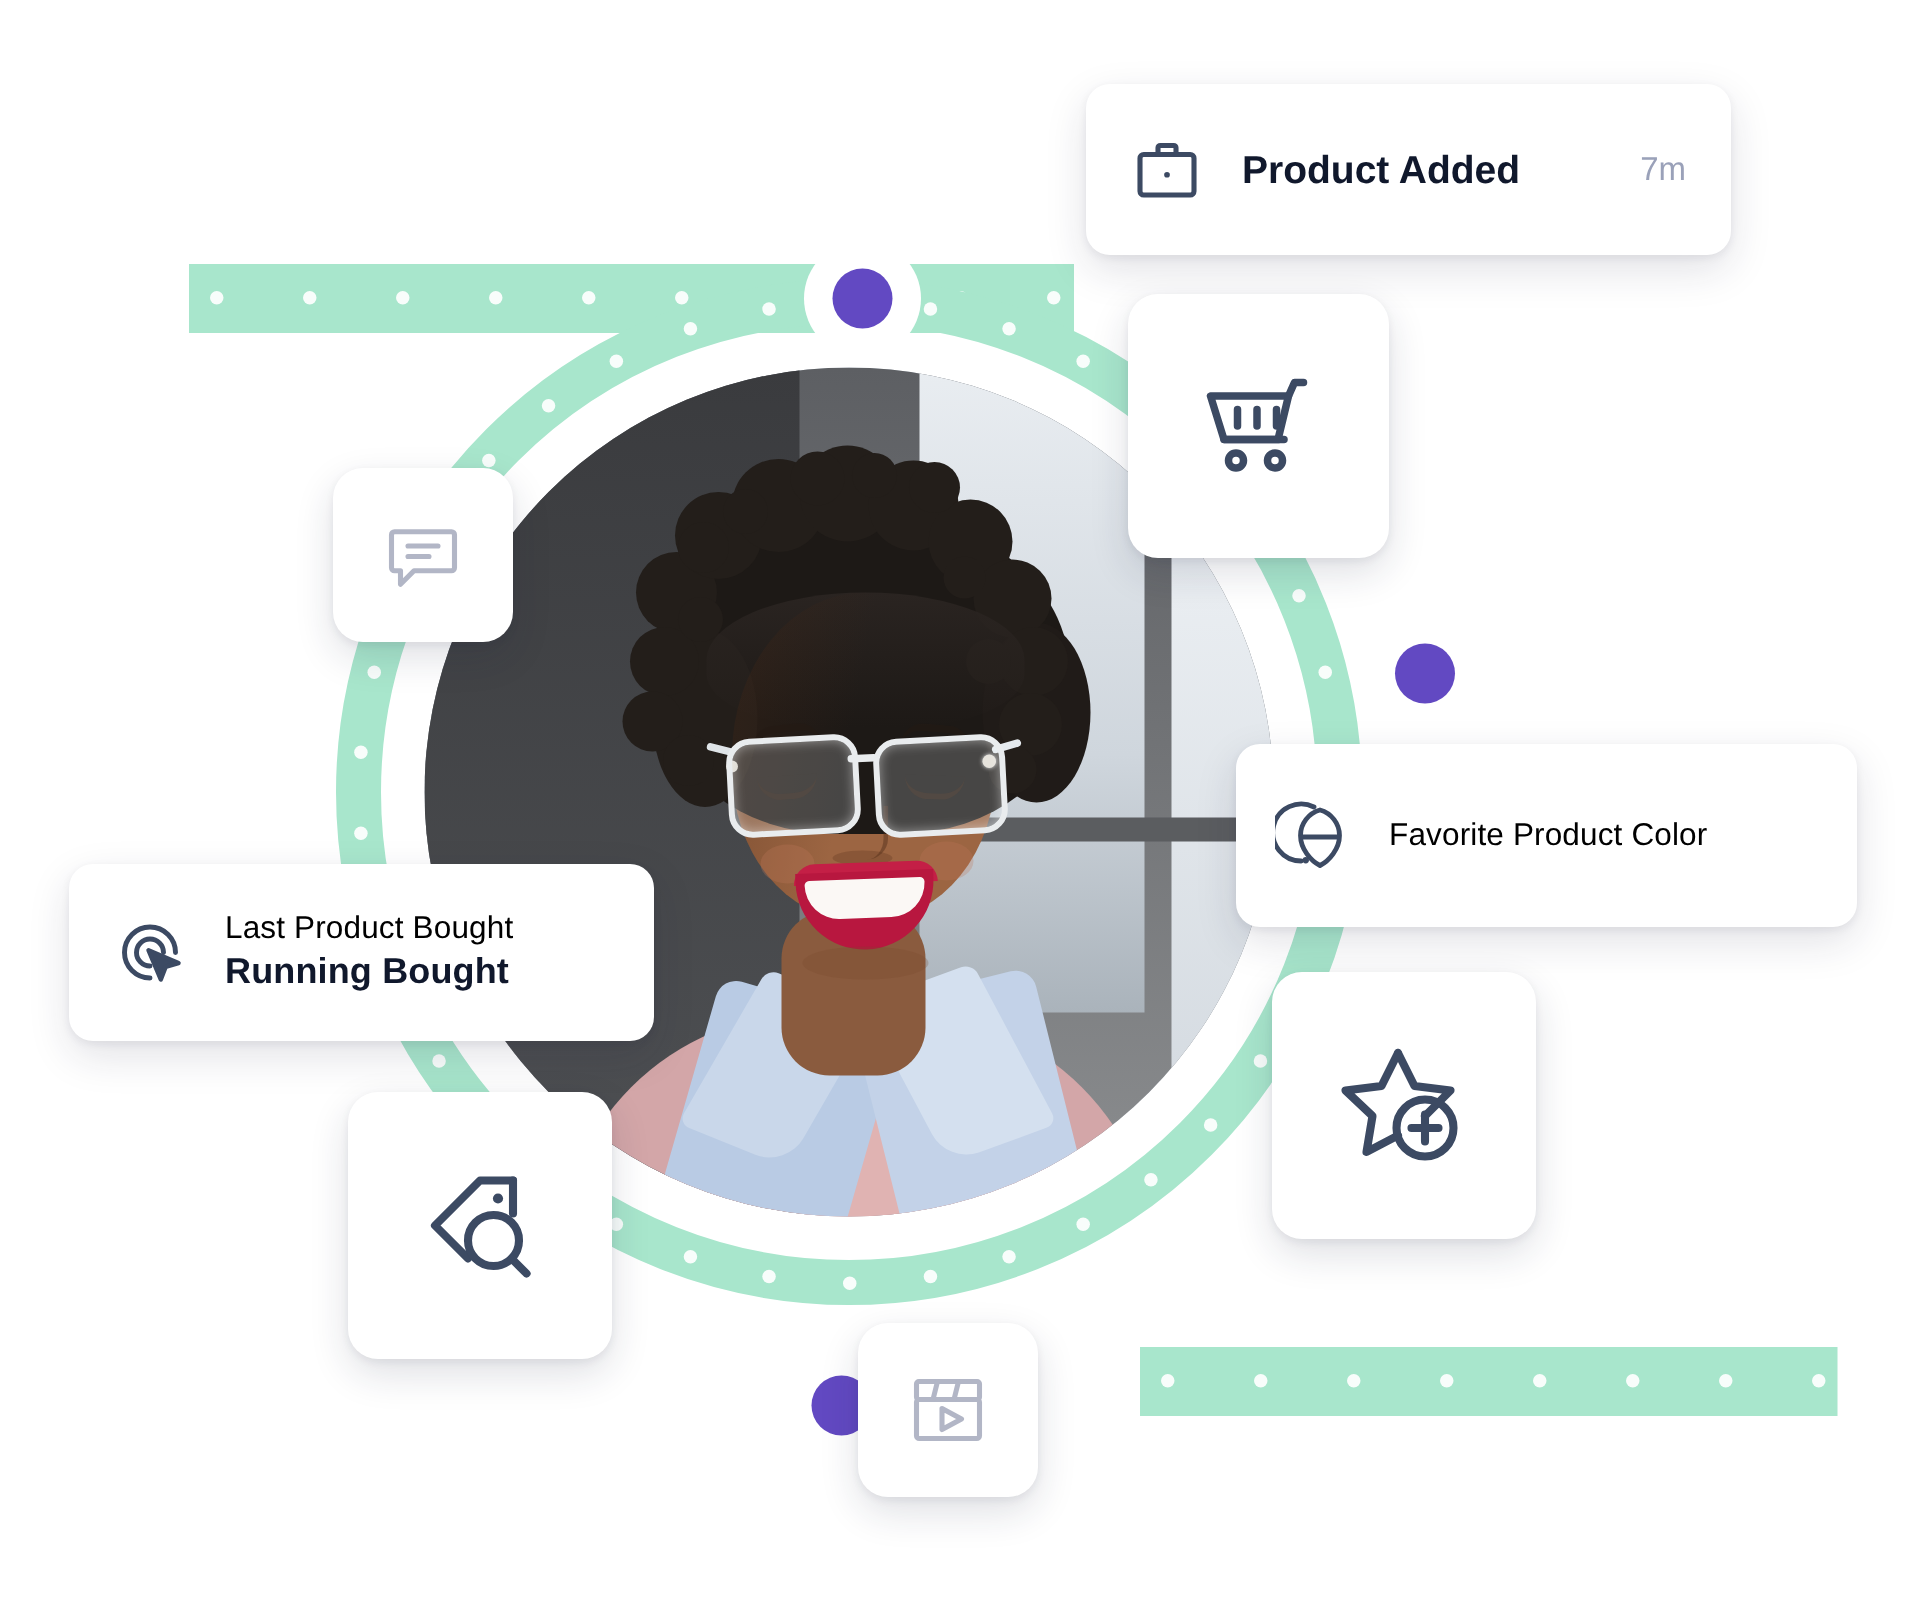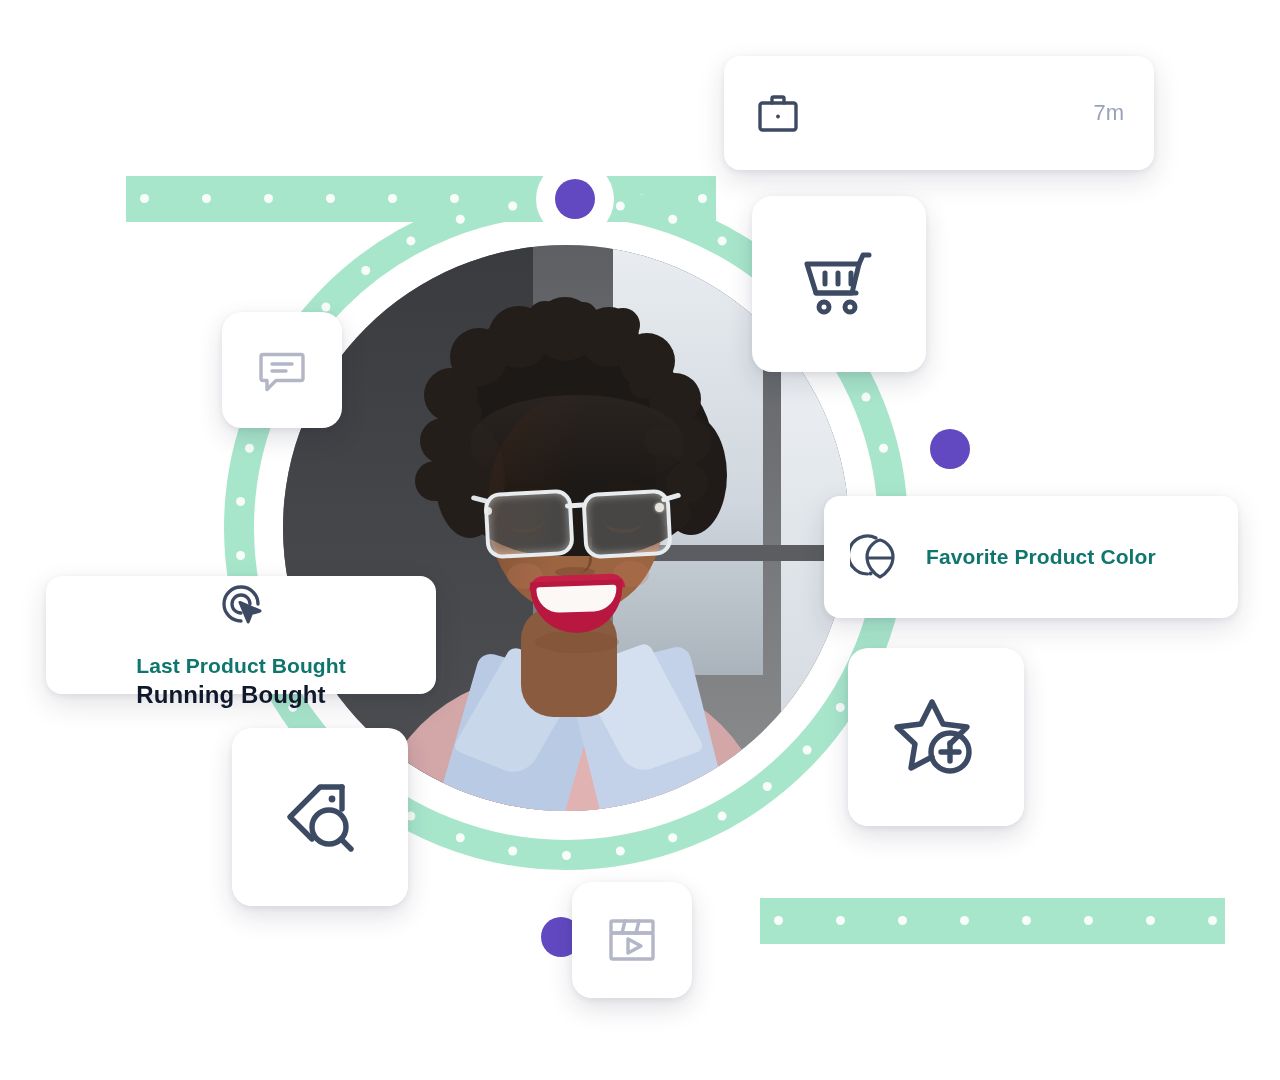--- a/index.html
+++ b/index.html
@@ -188,36 +188,36 @@
   .icon-tile{
     position:absolute;
     background:#ffffff;
     border-radius:20px;
     box-shadow:0 10px 26px rgba(28,34,61,.14), 0 2px 6px rgba(28,34,61,.07);
     z-index:9;
     display:flex;align-items:center;justify-content:center;
   }
   .kv{display:flex;flex-direction:column;line-height:1.18;}
   .kv .k{
-    font-size:21px;color:#0f766e;font-weight:700;letter-spacing:.1px;
+    font-size:21px;color:#000000;font-weight:400;letter-spacing:.1px;
     white-space:nowrap;
   }
   .kv .v{
     font-size:24px;color:#10182c;font-weight:700;letter-spacing:.1px;
     white-space:nowrap;margin-top:2px;
   }
   .ic{flex:none;display:block;}
 
   
   #card-product-added{left:724px;top:56px;width:430px;height:114px;padding:0 30px;gap:26px;}
   #card-product-added .title{font-size:26px;font-weight:700;color:#10182c;white-space:nowrap;}
   #card-product-added .time{font-size:22px;font-weight:400;color:#9aa1b9;margin-left:auto;}
 
   #card-fav-color{left:824px;top:496px;width:414px;height:122px;padding:0 26px;gap:24px;}
-  #card-last-bought{left:46px;top:576px;width:390px;height:118px;padding:0 26px;gap:22px;flex-direction:column;}
+  #card-last-bought{left:46px;top:576px;width:390px;height:118px;padding:0 26px;gap:22px;}
 
   #tile-chat{left:222px;top:312px;width:120px;height:116px;}
   #tile-cart{left:752px;top:196px;width:174px;height:176px;}
   #tile-tag{left:232px;top:728px;width:176px;height:178px;}
   #tile-star{left:848px;top:648px;width:176px;height:178px;}
   #tile-video{left:572px;top:882px;width:120px;height:116px;}
 </style>
 </head>
 <body>
 
@@ -378,20 +378,21 @@
     <div class="halo"></div>
     <div class="pdot"></div>
   </div>
 
   <div class="card" id="card-product-added">
     <svg class="ic" width="48" height="48" viewBox="0 0 48 48" fill="none" stroke="#3c4a63" stroke-width="3.4" stroke-linecap="round" stroke-linejoin="round">
       <rect x="6" y="14" width="36" height="27" rx="2.5"></rect>
       <path d="M18 14V9.5A1.5 1.5 0 0 1 19.5 8h9A1.5 1.5 0 0 1 30 9.5V14"></path>
       <circle cx="24" cy="27.5" r="1.9" fill="#3c4a63" stroke="none"></circle>
     </svg>
+    <div class="title">Product Added</div>
     <div class="time">7m</div>
   </div>
 
   <div class="card" id="card-fav-color">
     <svg class="ic" width="52" height="52" viewBox="0 0 52 52" fill="none" stroke="#3c4a63" stroke-width="3.2" stroke-linecap="round" stroke-linejoin="round">
       <path d="M26 7a19 19 0 1 0-8.5 36"></path>
       <path d="M30 9c7.5 2 13 9 13 17 0 9-7 17-13 20-6-3-13-11-13-20 0-8 5.5-15 13-17z"></path>
       <path d="M18 27h24"></path>
       <circle cx="20.5" cy="42.5" r="2.1" fill="#3c4a63" stroke="none"></circle>
     </svg>

